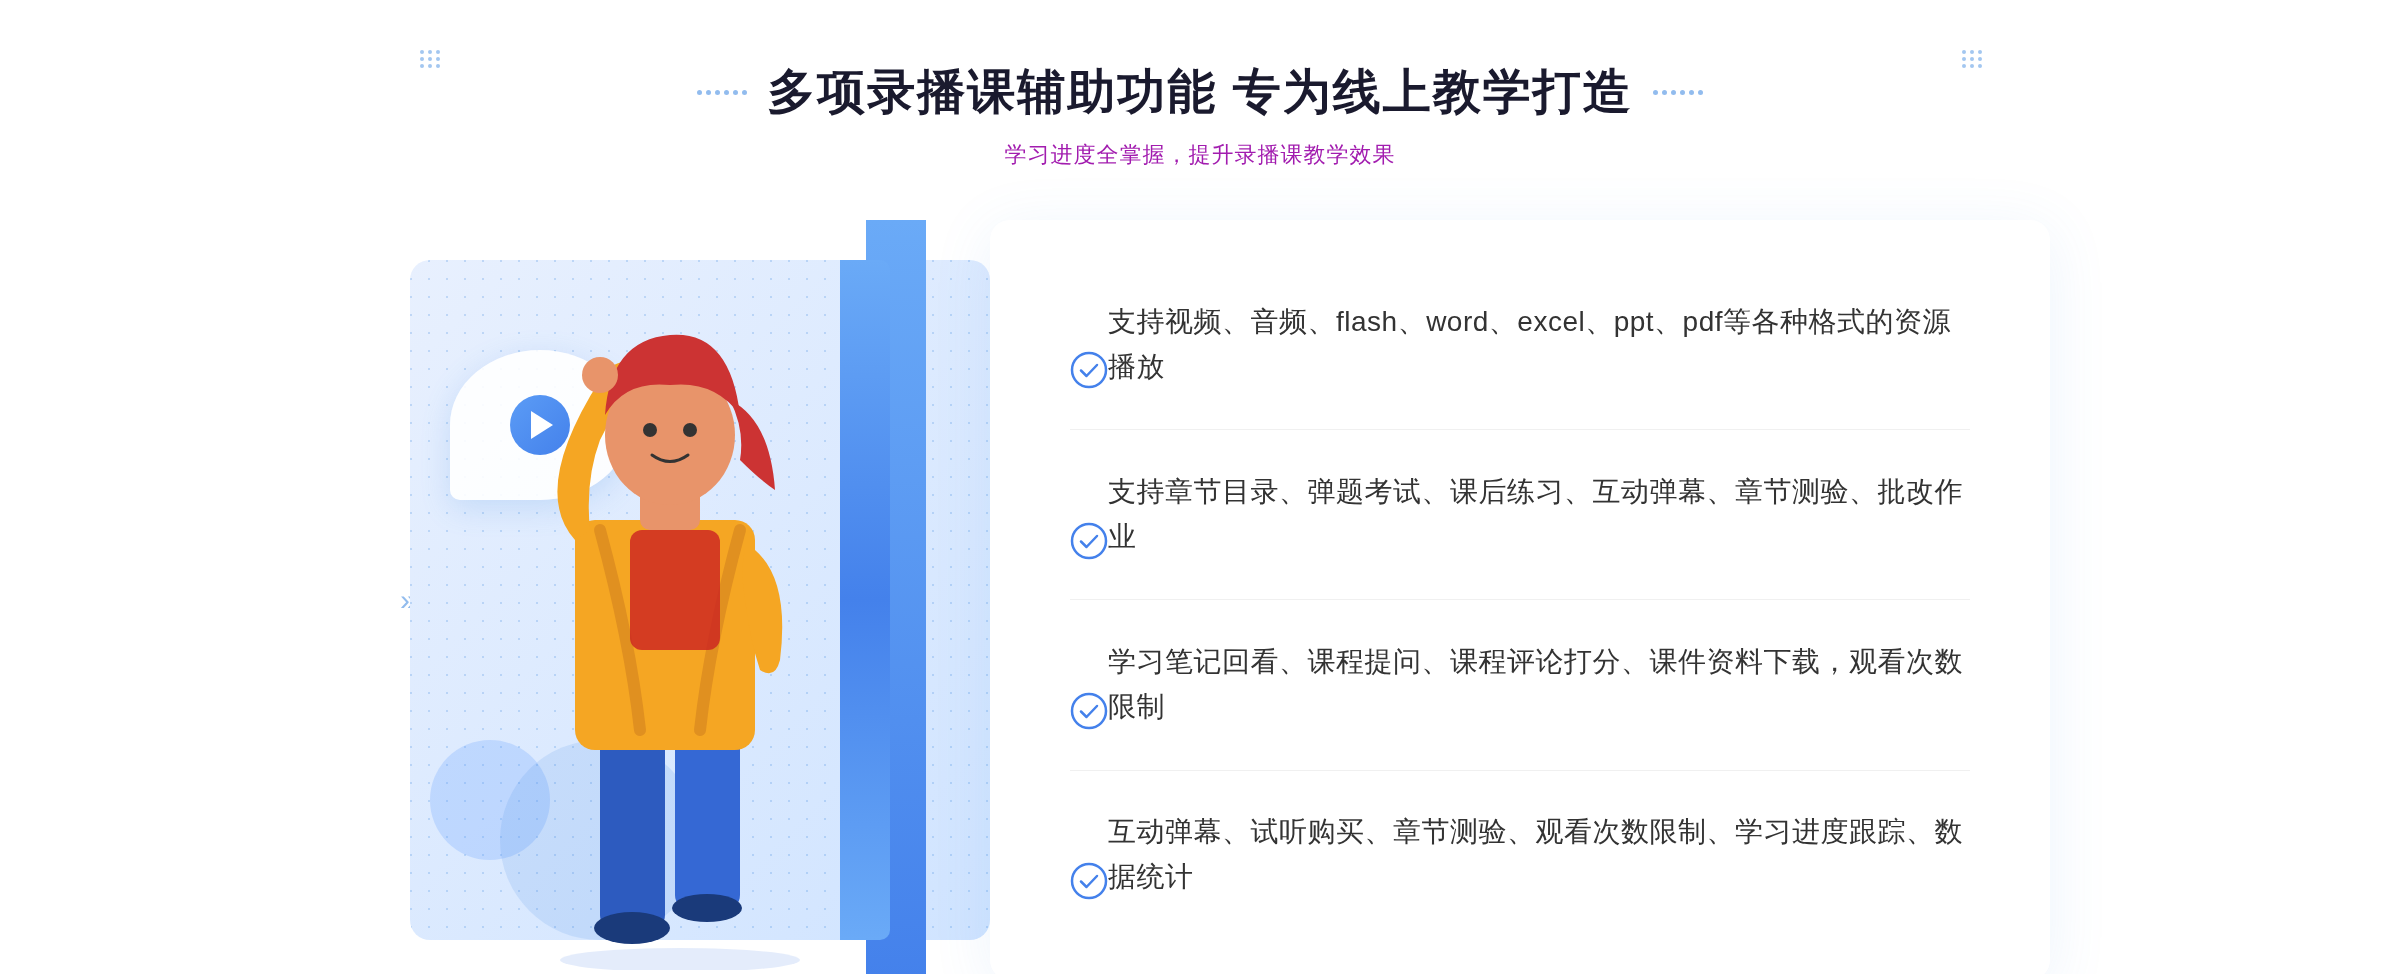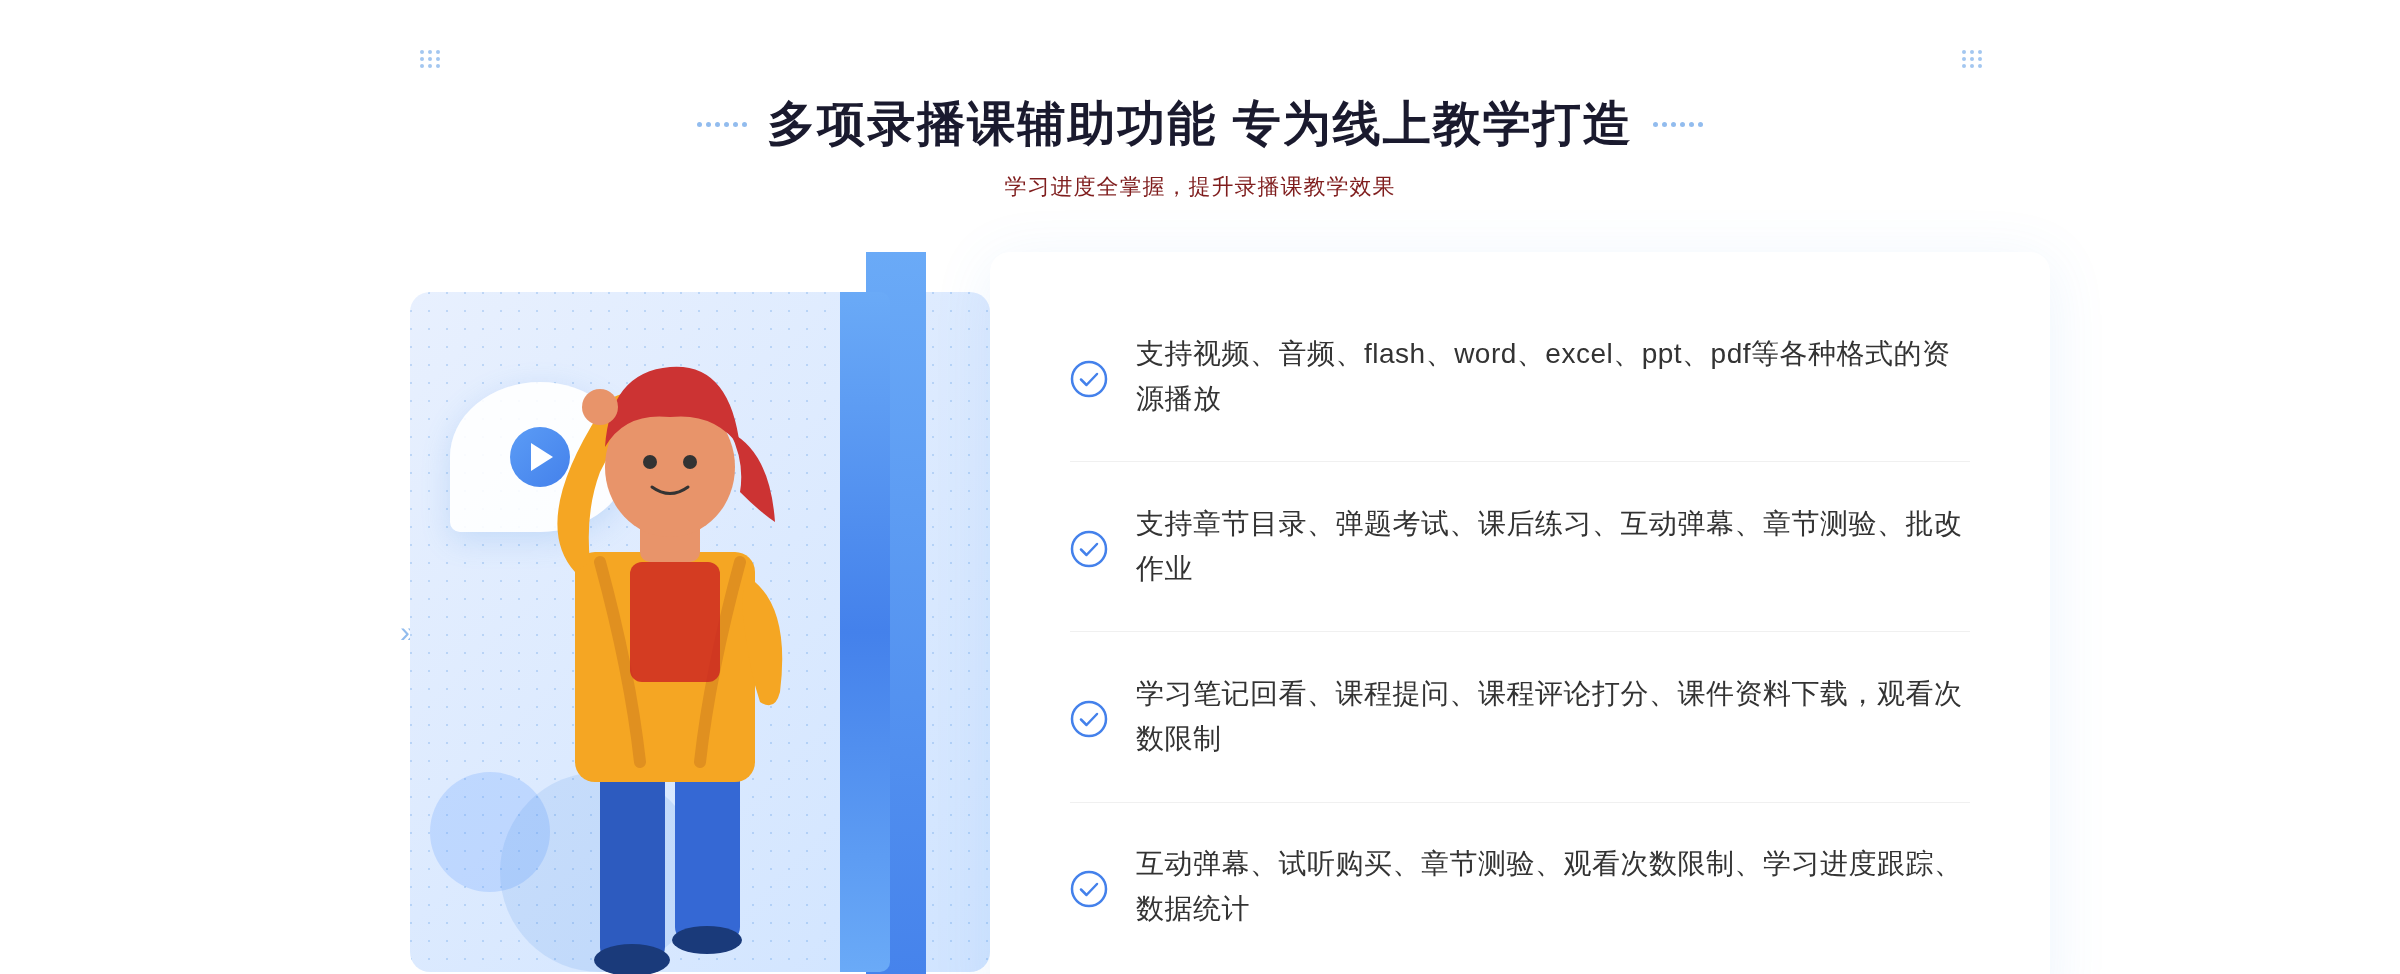--- a/index.html
+++ b/index.html
@@ -20,21 +20,21 @@
     }
 
     .page-container {
       width: 2400px;
       height: 974px;
       background: #fff;
       position: relative;
       display: flex;
       flex-direction: column;
       align-items: center;
-      padding-top: 92px;
+      padding-top: 60px;
     }
 
     
     .dots-left {
       position: absolute;
       left: 420px;
       top: 50px;
       width: 18px;
       height: 18px;
       opacity: 0.5;
@@ -89,21 +89,21 @@
       display: inline-block;
       width: 5px;
       height: 5px;
       background: #4a90e2;
       border-radius: 50%;
       opacity: 0.6;
     }
 
     .subtitle {
       font-size: 22px;
-      color: #7f1d1d;
+      color: #a21caf;
       font-weight: 400;
       letter-spacing: 1px;
     }
 
     .content-area {
       display: flex;
       width: 1700px;
       height: 760px;
       position: relative;
     }
@@ -230,22 +230,21 @@
       display: flex;
       flex-direction: column;
       justify-content: space-around;
       margin-left: -20px;
       position: relative;
       z-index: 2;
     }
 
     .feature-item {
       display: flex;
-      align-items: center;
-      gap: 28px;
+      align-items: flex-end;
       padding: 20px 0;
     }
 
     .check-icon {
       width: 38px;
       height: 38px;
       flex-shrink: 0;
       margin-top: 4px;
     }
 

